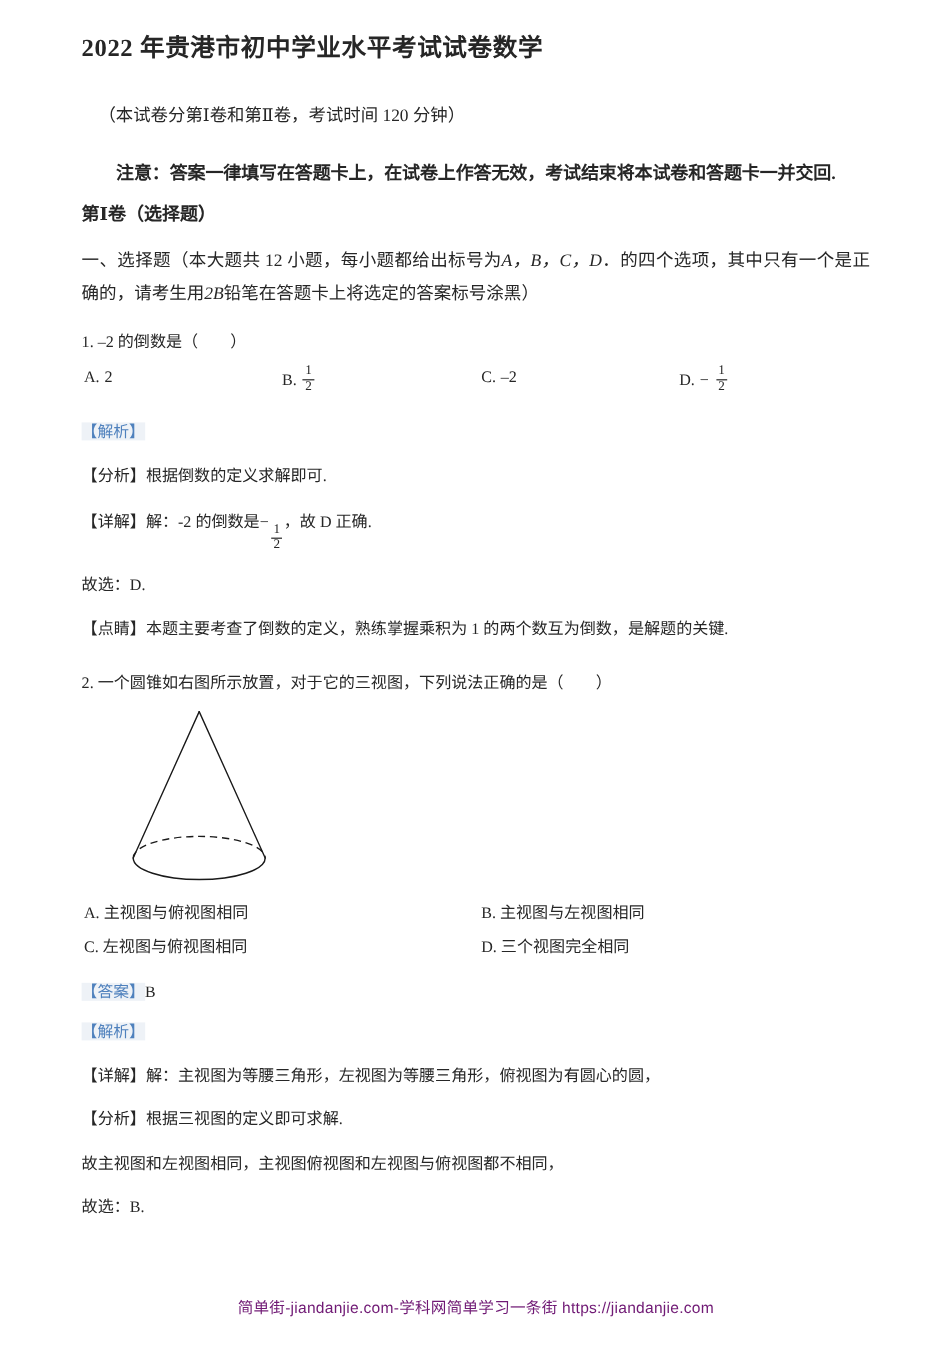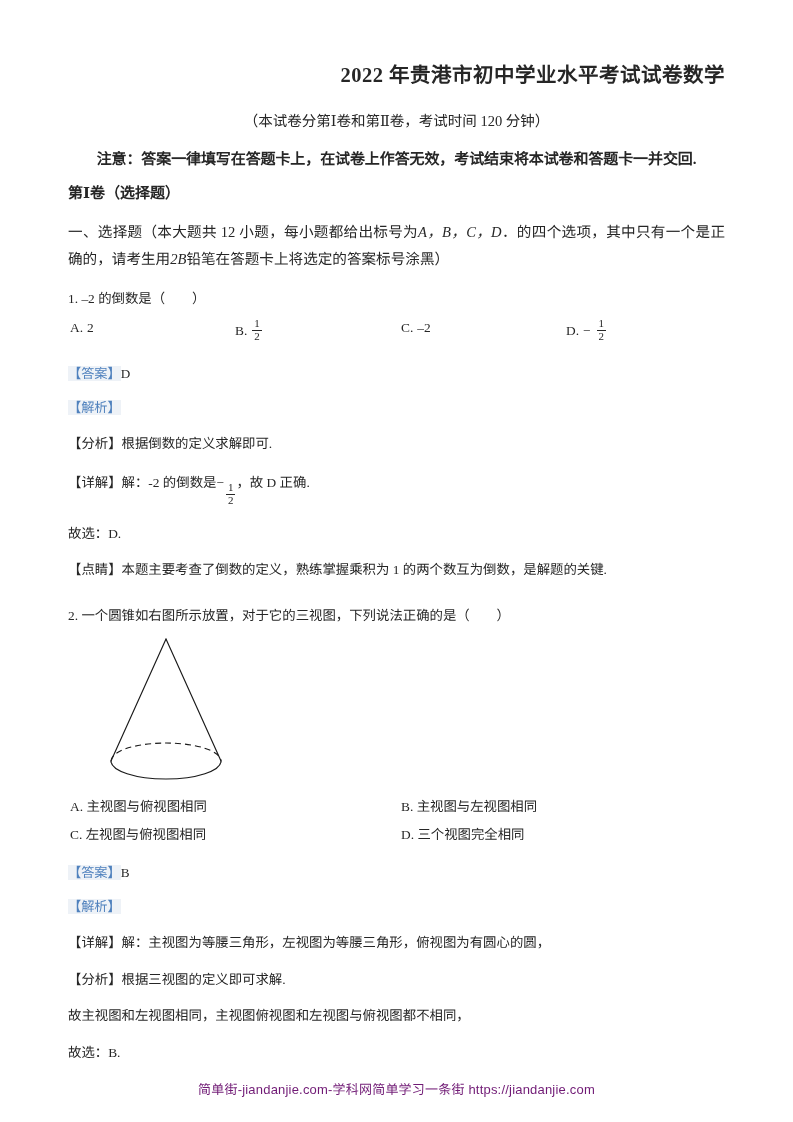--- a/index.html
+++ b/index.html
@@ -19,32 +19,32 @@
   .page {
     position: relative;
     width: 793px;
     height: 1122px;
     box-sizing: border-box;
     padding: 0 68px;
   }
 
   
   .doc-title {
-    text-align: right;
+    text-align: left;
     font-size: 20.5px;
     font-weight: bold;
     letter-spacing: .5px;
     margin: 0;
-    padding-top: 62px;
+    padding-top: 28px;
     line-height: 1.3;
   }
   .doc-subtitle {
-    text-align: center;
+    text-align: left;
     font-size: 14.5px;
-    margin: 4px;
+    margin: 14px;
     padding-top: 18px;
     line-height: 1.4;
   }
   .doc-notice {
     text-align: center;
     font-size: 15px;
     font-weight: bold;
     margin: 0;
     padding-top: 14px;
     line-height: 1.4;
@@ -204,21 +204,20 @@
     <div class="opt opt-d">
       <span class="lbl">D.</span>
       <span class="neg">−</span>
       <span class="frac">
         <span class="num-t">1</span>
         <span class="den-t">2</span>
       </span>
     </div>
   </div>
 
-  <p class="ans-line"><span class="tag-blue">【答案】</span><span>D</span></p>
   <p class="ans-line"><span class="tag-blue">【解析】</span></p>
 
   <p class="exp-line"><span>【分析】</span><span>根据倒数的定义求解即可.</span></p>
 
   <p class="exp-line tall"><span>【详解】</span><span>解：-2 的倒数是</span><span class="neg">−</span><span class="frac">
         <span class="num-t">1</span>
         <span class="den-t">2</span>
       </span><span>，故 D 正确.</span></p>
 
   <p class="exp-line tall"><span>故选：D.</span></p>

